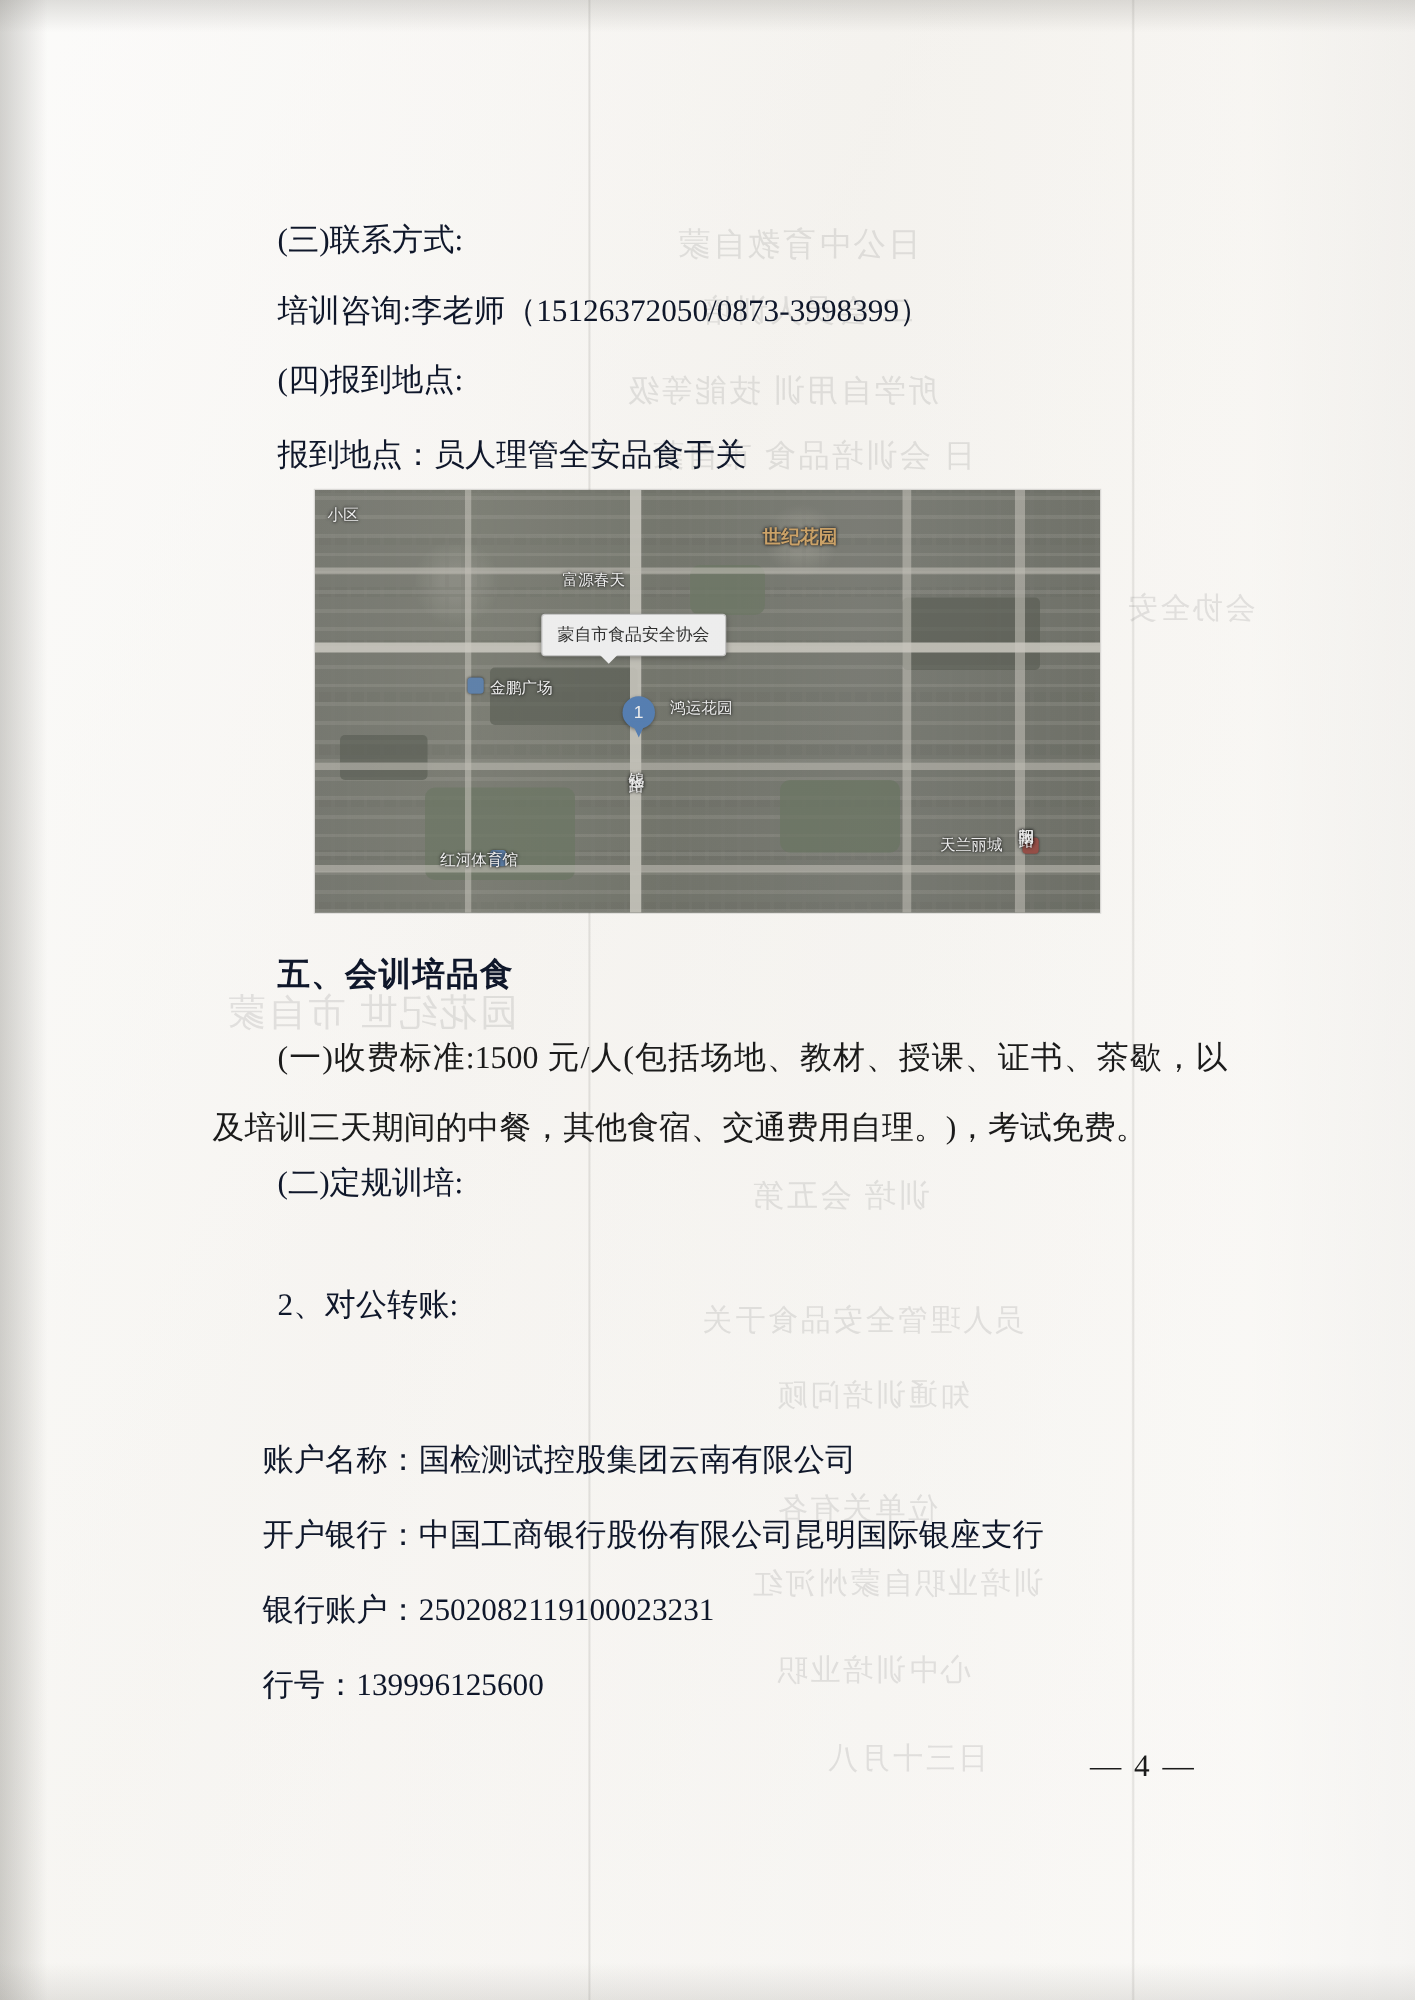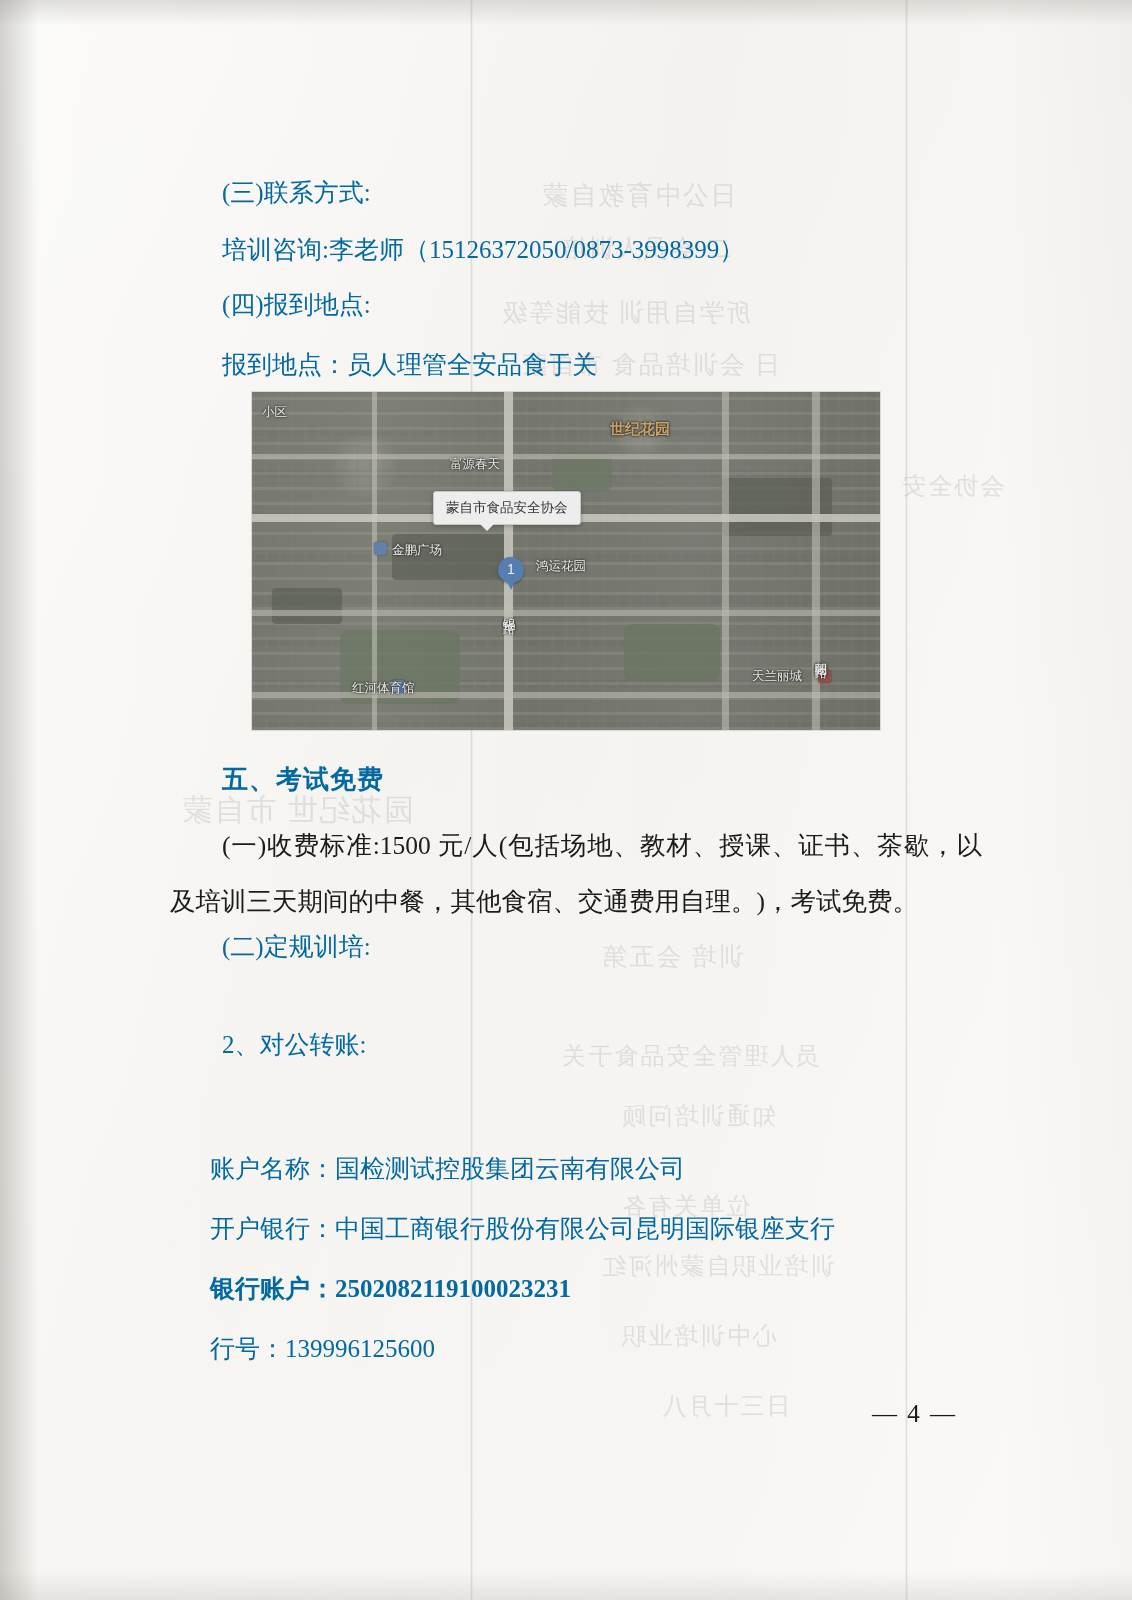--- a/index.html
+++ b/index.html
@@ -65,21 +65,21 @@
 
   .content {
     position: absolute;
     left: 0; top: 0;
     width: 1132px;
     height: 1600px;
   }
 
   .doc-line {
     position: absolute;
-    color: #0369a1;
+    color: #0f172a;
     font-size: 25px;
     line-height: 1.35;
     white-space: nowrap;
     font-family: "Liberation Serif", "DejaVu Serif", serif;
   }
   .doc-para {
     position: absolute;
     color: #1b1b1b;
     font-size: 25.5px;
     line-height: 56px;
@@ -311,38 +311,38 @@
 
       <div class="map-pin">
         <div class="pin-body"></div>
         <div class="pin-tip"></div>
         <div class="pin-num">1</div>
       </div>
 
       <div class="map-haze"></div>
     </div>
 
-    <div class="doc-line heading" style="left:222px; top:762px; font-size:26px;">五、考试免费</div>
+    <div class="doc-line heading" style="left:222px; top:762px; font-size:26px;">五、会训培品食</div>
 
     <div class="doc-para" style="left:170px; top:818px; width:812px; text-indent:52px;">(一)收费标准:1500 元/人(包括场地、教材、授课、证书、茶歇，以及培训三天期间的中餐，其他食宿、交通费用自理。)，考试免费。</div>
 
     <div class="doc-line" style="left:222px; top:930px;">(二)定规训培:</div>
 
 
     <div class="doc-line" style="left:222px; top:1028px;">2、对公转账:</div>
 
     <div class="doc-line" style="left:210px; top:1152px;">
       <span>账户名称：</span><span>国检测试控股集团云南有限公司</span>
     </div>
 
     <div class="doc-line" style="left:210px; top:1212px;">
       <span>开户银行：</span><span>中国工商银行股份有限公司昆明国际银座支行</span>
     </div>
 
-    <div class="doc-line" style="left:210px; top:1272px;font-weight:bold;">
+    <div class="doc-line" style="left:210px; top:1272px;">
       <span>银行账户：</span><span>2502082119100023231</span>
     </div>
 
     <div class="doc-line" style="left:210px; top:1332px;">
       <span>行号：</span><span>139996125600</span>
     </div>
 
     <div class="page-number">— 4 —</div>
   </div>
 </div>

